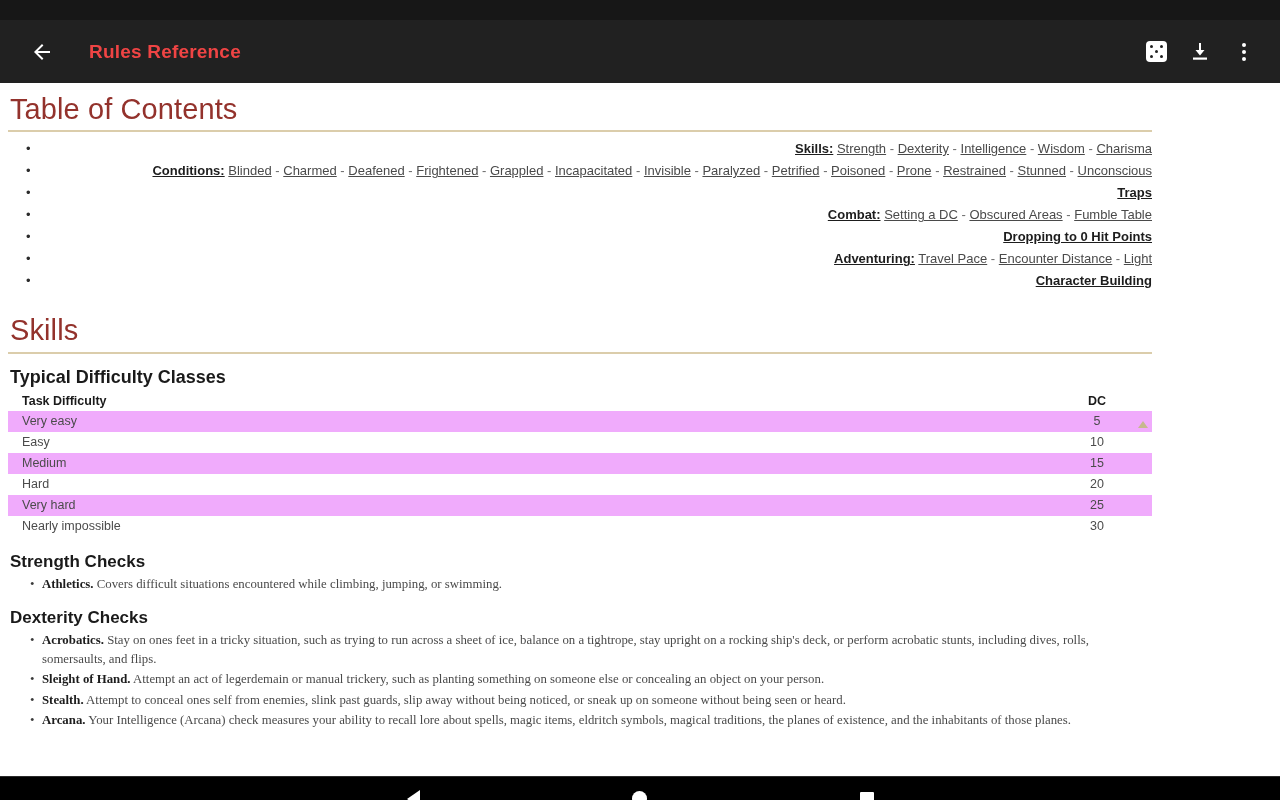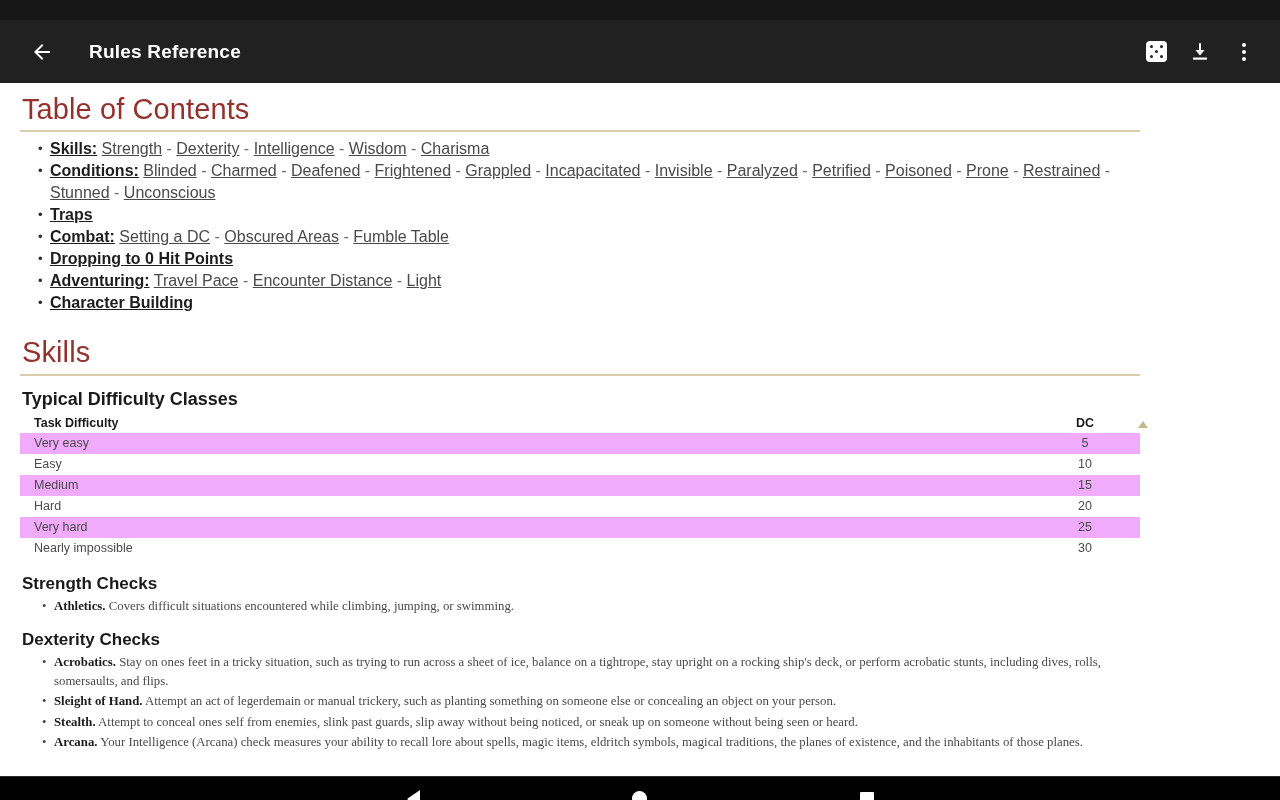--- a/index.html
+++ b/index.html
@@ -27,21 +27,21 @@
     padding: 0 14px 0 22px;
     width: 100%;
   }
   .back-btn {
     width: 40px; height: 40px;
     display: flex; align-items: center; justify-content: center;
     cursor: pointer;
     flex: 0 0 auto;
   }
   .toolbar-title {
-    color: #ffffff;
+    color: #ef4444;
     font-size: 19px;
     font-weight: bold;
     margin-left: 27px;
     letter-spacing: 0.2px;
     white-space: nowrap;
   }
   .toolbar-spacer { flex: 1 1 auto; }
   .tb-action {
     width: 44px; height: 44px;
     display: flex; align-items: center; justify-content: center;
@@ -70,21 +70,21 @@
   .dots { display: flex; flex-direction: column; gap: 3px; align-items: center; }
   .dots span { width: 4px; height: 4px; background: #ffffff; border-radius: 50%; }
 
   
   .content {
     position: relative;
     width: 1160px;
     height: 693px;
     background: #ffffff;
     overflow: hidden;
-    padding: 0 20px;
+    padding: 0 8px;
   }
 
   h1.sec {
     color: #93322c;
     font-size: 29px;
     font-weight: normal;
     margin: 10px 0 0 0;
     padding: 0 0 4px 2px;
     border-bottom: 2px solid #dbcdab;
     line-height: 1.15;
@@ -105,24 +105,25 @@
     margin: 15px 0 3px 2px;
   }
 
   ul.toc {
     list-style: none;
     margin: 6px 0 0 0;
     padding: 0 0 0 20px;
   }
   ul.toc li {
     position: relative;
-    font-size: 16px;
+    font-size: 13px;
     color: #3b3b3b;
     line-height: 22px;
     padding-left: 10px;
+    text-align: right;
   }
   ul.toc li::before {
     content: "\2022";
     position: absolute;
     left: -2px; top: 0;
     color: #2b2b2b;
     font-size: 13px;
   }
   .toc-cat {
     font-weight: bold;

